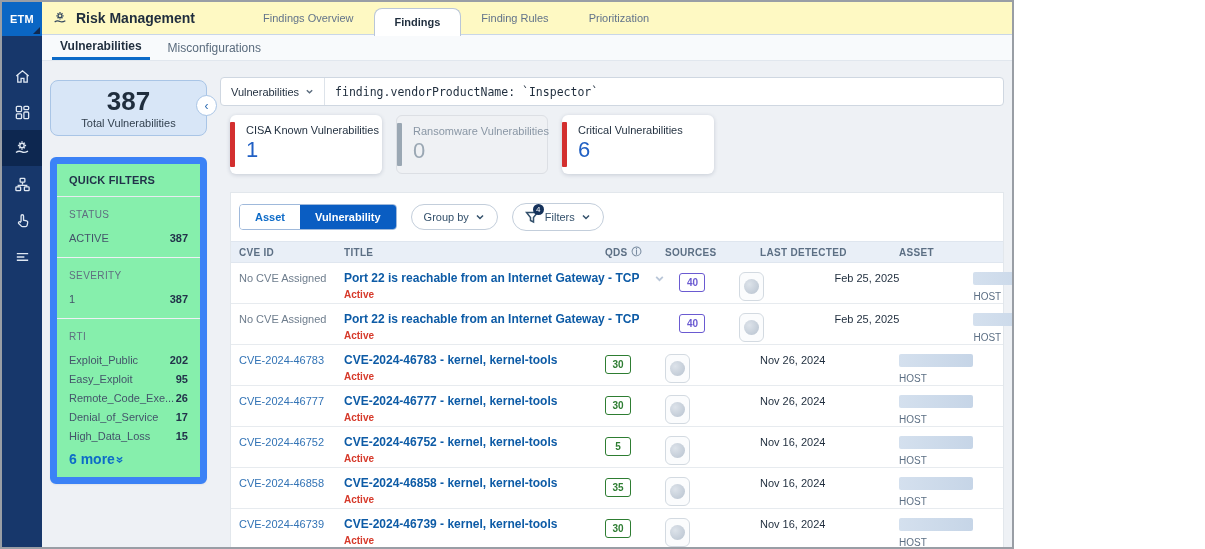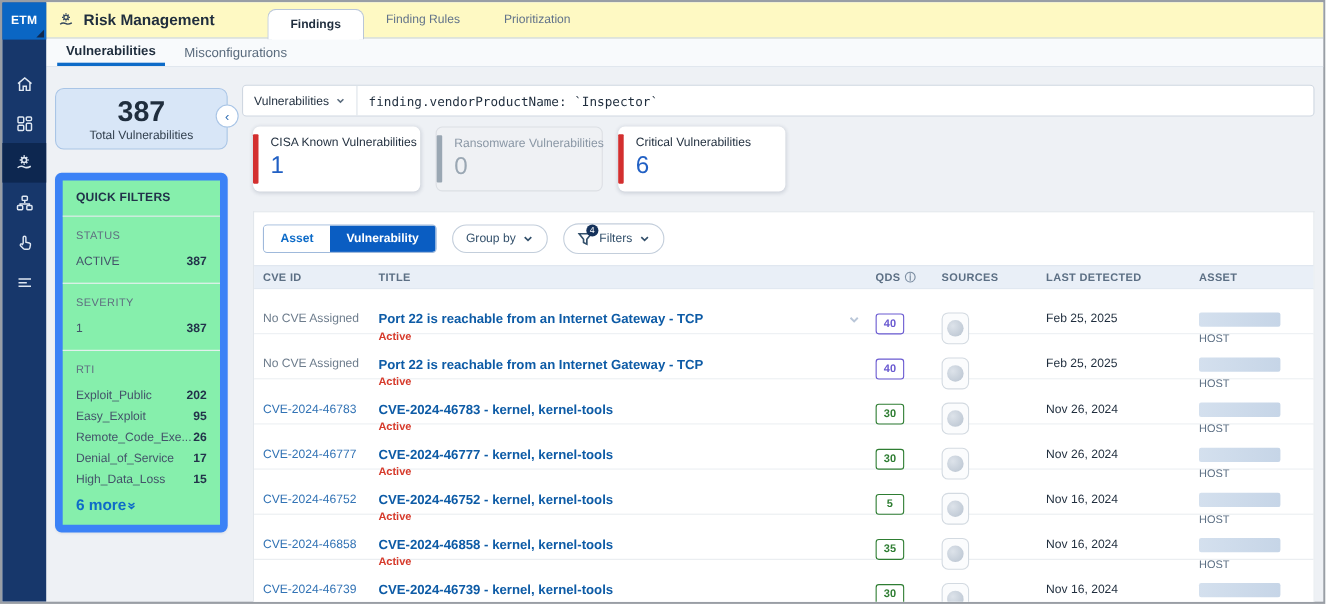--- a/index.html
+++ b/index.html
@@ -1,18 +1,18 @@
 <!DOCTYPE html>
 <html><head>
 <meta charset="utf-8">
 <style>
   * { margin:0; padding:0; box-sizing:border-box; }
   body { font-family:"Liberation Sans", sans-serif; background:#fff; }
   .window {
-    position:relative; width:1205px; height:549px; overflow:hidden;
+    position:relative; width:1014px; height:549px; overflow:hidden;
     border:2px solid #999ea5; background:#eef1f5;
   }
   
   .rail { position:absolute; left:0; top:0; bottom:0; width:40px; background:#17376b; z-index:5; }
   .logo {
     position:relative; width:40px; height:34px; background:#0a66c4; color:#fff;
     font-size:11px; font-weight:bold; display:flex; align-items:center; justify-content:center;
     letter-spacing:.3px; cursor:pointer;
   }
   .logo .fold {
@@ -115,21 +115,21 @@
   .thead {
     display:grid; grid-template-columns:105px 1fr 60px 95px 125px 110px;
     background:#e9eff7; border-top:1px solid #dfe6ef; border-bottom:1px solid #dfe6ef;
     padding:0 8px; height:22px; align-items:center;
   }
   .th { font-size:10px; font-weight:bold; color:#5c6f84; letter-spacing:.3px; display:flex; gap:4px; align-items:center; }
   .th.c-asset { padding-left:14px; }
   .info { font-size:10px; color:#7b8da1; font-style:normal; }
   .trow {
     display:grid; grid-template-columns:105px 1fr 60px 95px 125px 110px;
-    padding:12px 8px; height:41px; border-bottom:1px solid #e7ebef; background:#fff;
+    padding:0 8px; height:41px; border-bottom:1px solid #e7ebef; background:#fff;
   }
   .td { padding-top:9px; font-size:11px; color:#1f2d3d; }
   .cve-muted { color:#6e7d8d; }
   .cve-link { color:#3273b5; cursor:pointer; }
   .cell-title { position:relative; padding-right:40px; }
   .f-title { font-size:12px; font-weight:bold; color:#0d5ba6; cursor:pointer; line-height:1.1;
              white-space:nowrap; overflow:hidden; text-overflow:ellipsis; }
   .f-status { font-size:10px; color:#d6392a; font-weight:bold; margin-top:4px; }
   .expand { position:absolute; right:14px; top:10px; color:#b9c6d8; cursor:pointer; }
   .qds-badge {
@@ -202,20 +202,21 @@
   <div class="topbar">
     <div class="app-title">
       <svg width="16" height="16" viewBox="0 0 18 18" style="stroke:#33475e;fill:none;stroke-width:1.4">
           <circle cx="9" cy="6.5" r="2.2"></circle>
           <path d="M9 2.2v1.2M9 9.6v1.2M4.9 6.5h1.2M11.9 6.5h1.2M6.2 3.7l.9.9M10.9 8.4l.9.9M11.8 3.7l-.9.9M7.1 8.4l-.9.9"></path>
           <path d="M3 13.5c2-1.6 4-1.6 6-.6 1.5.8 3.5.6 6-.8"></path>
         </svg>
       <span class="t">Risk Management</span>
     </div>
     <div class="tabs">
+      <div class="tab">Findings Overview</div>
       <div class="tab active">Findings</div>
       <div class="tab">Finding Rules</div>
       <div class="tab">Prioritization</div>
     </div>
   </div>
 
   <div class="subnav">
     <div class="subtab active">Vulnerabilities</div>
     <div class="subtab">Misconfigurations</div>
   </div>

